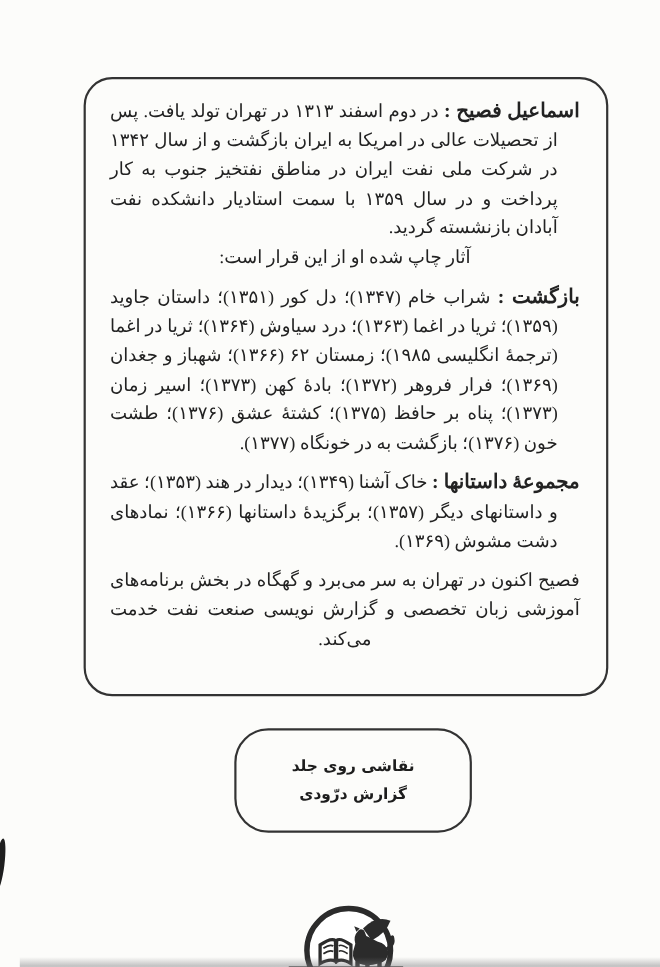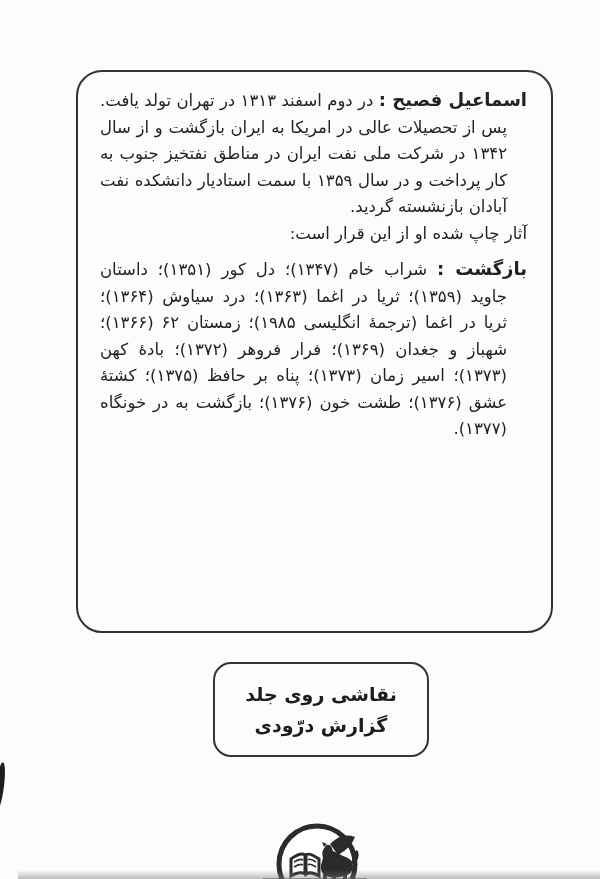--- a/index.html
+++ b/index.html
@@ -19,43 +19,43 @@
     width: 477px; height: 563px;
     box-sizing: border-box;
     border: 2px solid #333;
     border-radius: 26px;
     padding: 15px 24px 0 22px;
     direction: rtl;
     font-size: 16.5px;
     line-height: 26.5px;
     text-align: justify;
   }
-  .bio-box p { margin: 0 0 9px 0; }
+  .bio-box p { margin: 0 0 9px 0; font-family: Liberation Serif, serif; }
   .para-hang { padding-right: 20px; text-indent: -20px; }
   .para-label { font-weight: bold; font-size: 18px; letter-spacing: 0.2px; }
   .para-first { margin-bottom: 0 !important; }
-  .para-flush { text-align: right; }
+  .para-flush { text-align: center; }
   .para-centerlast { text-align: justify; text-align-last: center; margin-bottom: 0 !important; }
 
   
   .cover-box {
     position: absolute;
     left: 213px; top: 662px;
     width: 216px; height: 95px;
     box-sizing: border-box;
     border: 2px solid #333;
-    border-radius: 18px;
+    border-radius: 31px;
     direction: rtl;
     display: flex;
     flex-direction: column;
     align-items: center;
     justify-content: center;
     gap: 9px;
     font-weight: bold;
-    font-size: 19px;
+    font-size: 14px;
     color: #1d1d1d;
   }
 
   
   .publisher-logo {
     position: absolute;
     left: 260px; top: 818px;
     width: 112px; height: 100px;
   }
 
@@ -79,22 +79,24 @@
 
 <div>
 
   <div class="bio-box">
     <p class="para-hang para-first"><span class="para-label">اسماعیل فصیح :</span> <span>در دوم اسفند ۱۳۱۳ در تهران تولد یافت. پس از تحصیلات عالی در امریکا به ایران بازگشت و از سال ۱۳۴۲ در شرکت ملی نفت ایران در مناطق نفتخیز جنوب به کار پرداخت و در سال ۱۳۵۹ با سمت استادیار دانشکده نفت آبادان بازنشسته گردید.</span></p>
 
     <p class="para-flush">آثار چاپ شده او از این قرار است:</p>
 
     <p class="para-hang"><span class="para-label">بازگشت :</span> <span>شراب خام (۱۳۴۷)؛ دل کور (۱۳۵۱)؛ داستان جاوید (۱۳۵۹)؛ ثریا در اغما (۱۳۶۳)؛ درد سیاوش (۱۳۶۴)؛ ثریا در اغما (ترجمهٔ انگلیسی ۱۹۸۵)؛ زمستان ۶۲ (۱۳۶۶)؛ شهباز و جغدان (۱۳۶۹)؛ فرار فروهر (۱۳۷۲)؛ بادهٔ کهن (۱۳۷۳)؛ اسیر زمان (۱۳۷۳)؛ پناه بر حافظ (۱۳۷۵)؛ کشتهٔ عشق (۱۳۷۶)؛ طشت خون (۱۳۷۶)؛ بازگشت به در خونگاه (۱۳۷۷).</span></p>
 
+    <p class="para-hang"><span class="para-label">مجموعهٔ داستانها :</span> <span>خاک آشنا (۱۳۴۹)؛ دیدار در هند (۱۳۵۳)؛ عقد و داستانهای دیگر (۱۳۵۷)؛ برگزیدهٔ داستانها (۱۳۶۶)؛ نمادهای دشت مشوش (۱۳۶۹).</span></p>
 
 
+    <p class="para-centerlast">فصیح اکنون در تهران به سر می‌برد و گهگاه در بخش برنامه‌های آموزشی زبان تخصصی و گزارش نویسی صنعت نفت خدمت می‌کند.</p>
   </div>
 
   <div class="cover-box">
     <div>نقاشی روی جلد</div>
     <div>گزارش درّودی</div>
   </div>
 
   <div class="publisher-logo">
     <svg viewBox="0 0 112 100" width="112" height="100">
 

